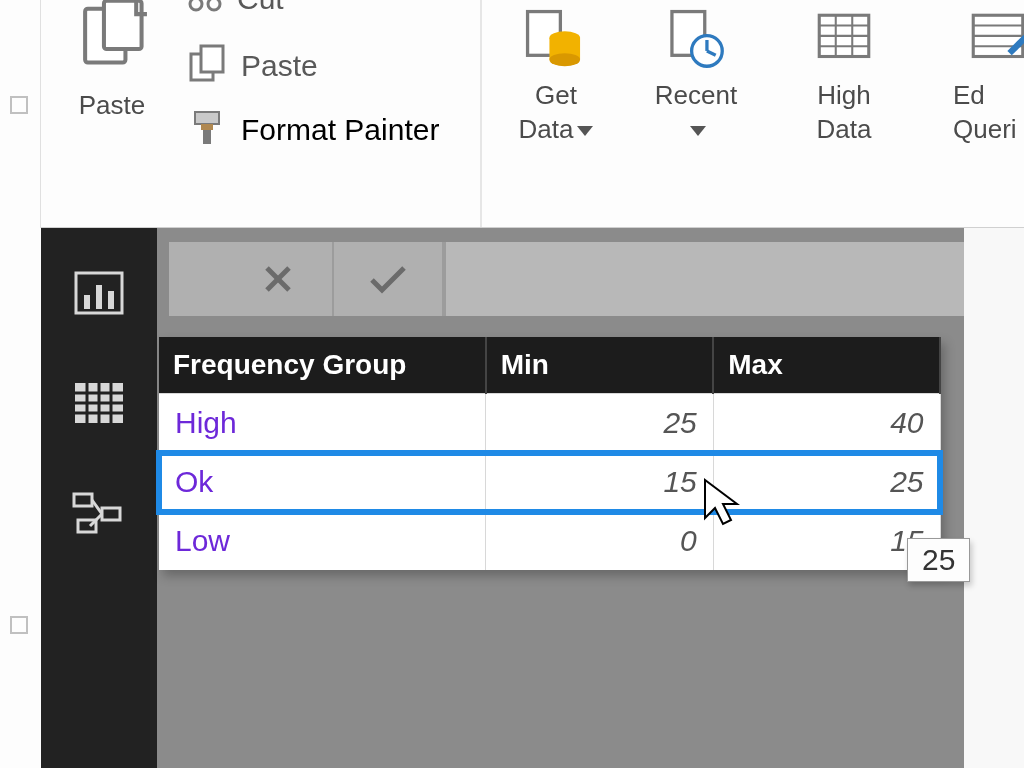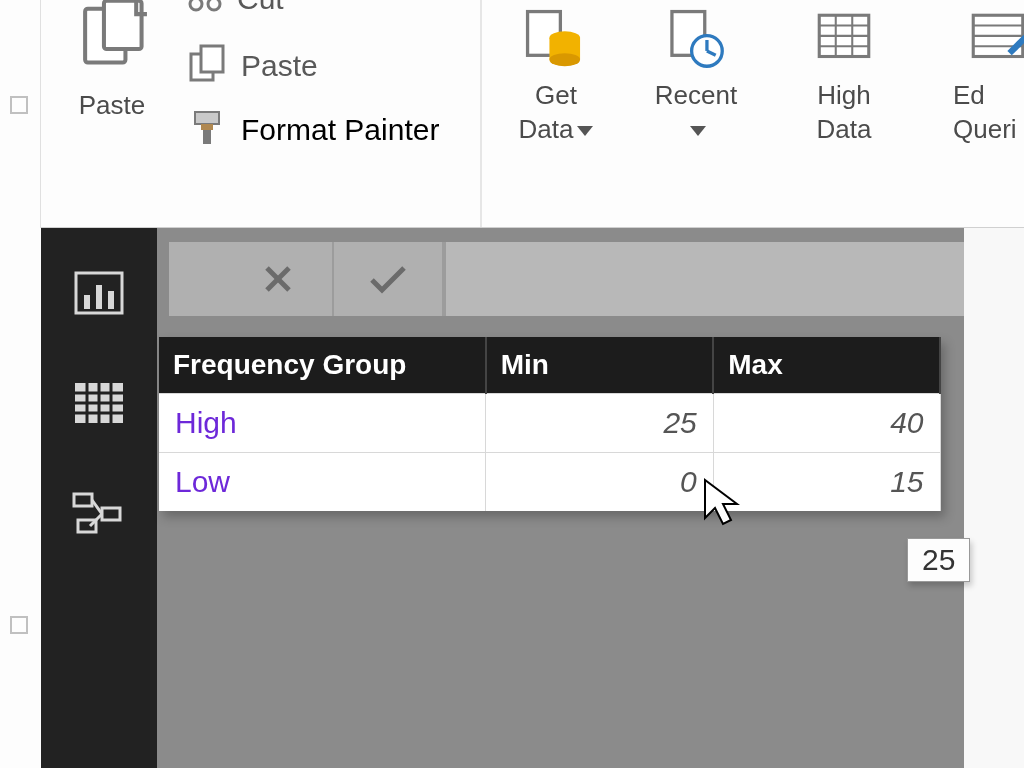--- a/index.html
+++ b/index.html
@@ -365,20 +365,25 @@
         <th style="width:228px">Min</th>
         <th style="width:227px">Max</th>
       </tr>
     </thead>
     <tbody>
       <tr>
         <td>High</td>
         <td class="num">25</td>
         <td class="num">40</td>
       </tr>
+      <tr class="selected">
+        <td>Ok</td>
+        <td class="num">15</td>
+        <td class="num">25</td>
+      </tr>
       <tr>
         <td>Low</td>
         <td class="num">0</td>
         <td class="num">15</td>
       </tr>
     </tbody>
   </table>
 
   <div class="tooltip" style="left:866px; top:310px;">25</div>
 

